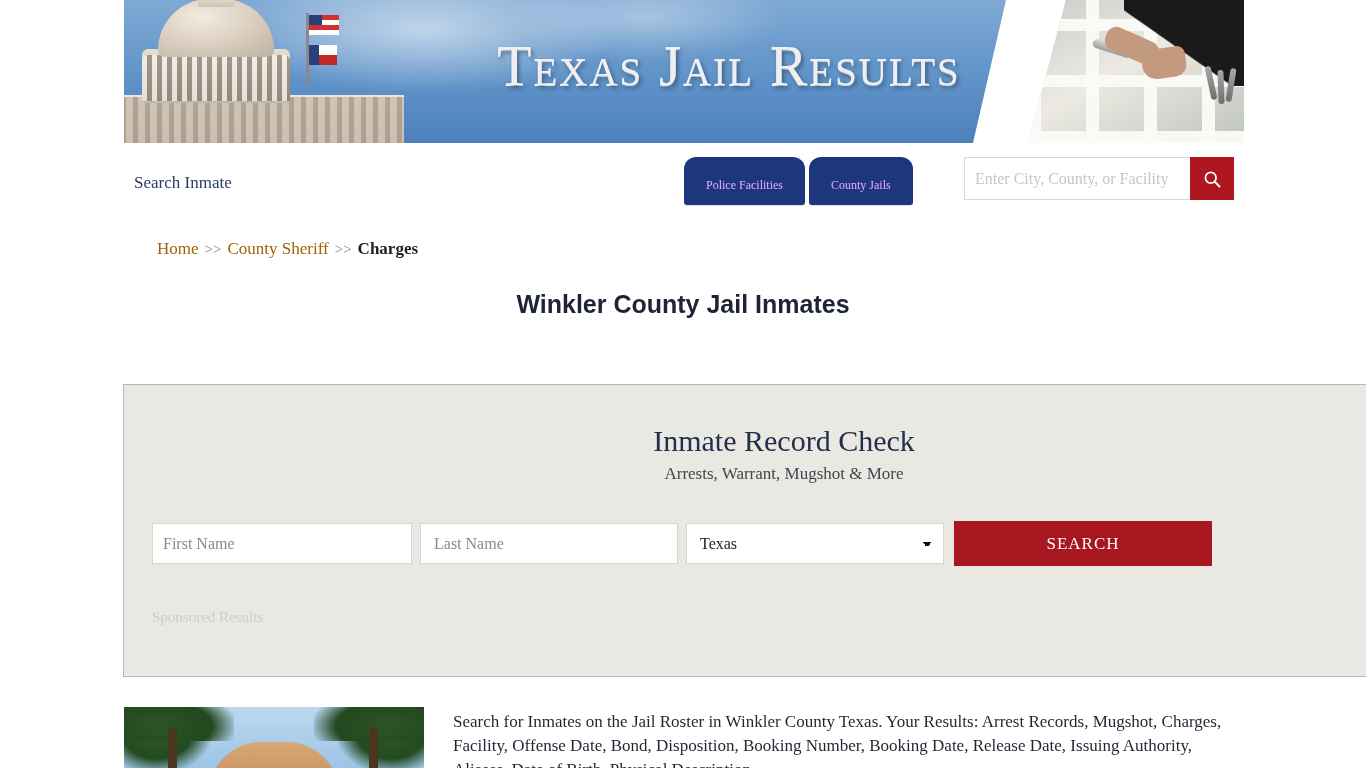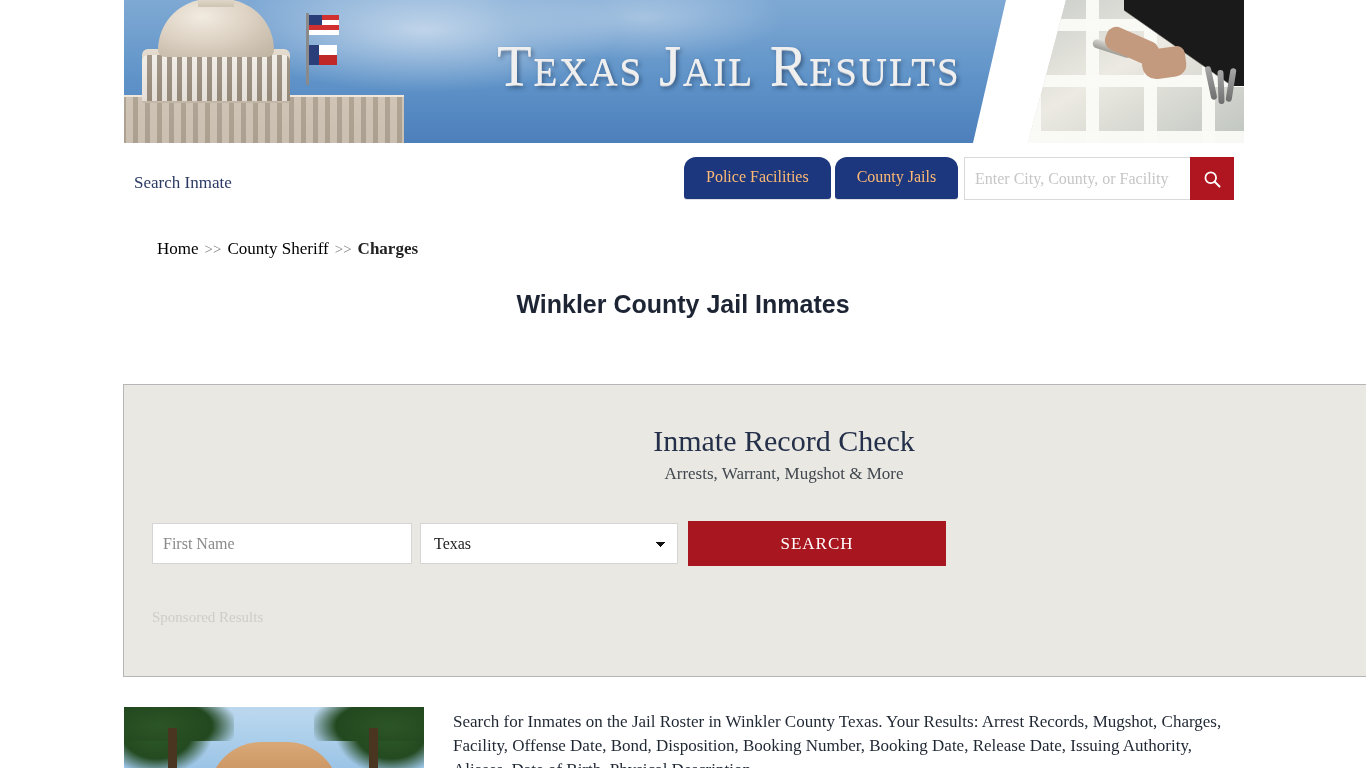--- a/index.html
+++ b/index.html
@@ -121,23 +121,23 @@
   
   .navbar {
     position:absolute; left:124px; top:143px; width:1120px; height:80px;
   }
   .nav-left {
     position:absolute; left:10px; top:30px;
     font-size:17px; color:#2b3a63; font-family:"Liberation Serif",serif;
   }
   .tabs { position:absolute; left:560px; top:14px; display:flex; align-items:flex-end; }
   .tab {
-    background:#1d377e; color:#fdba74;
-    font-size:16px; font-family:"Liberation Serif",serif;
-    padding:11px 22px 13px 22px;
+    background:#1d377e; color:#f0abfc;
+    font-size:12px; font-family:"Liberation Serif",serif;
+    padding:22px 22px 13px 22px;
     border-radius:12px 12px 3px 3px;
     cursor:pointer; line-height:1.1;
     box-shadow: 0 1px 0 rgba(0,0,0,.12);
   }
   .tab + .tab { margin-left:4px; }
 
   .searchbox {
     position:absolute; left:840px; top:14px;
     width:270px; height:43px; display:flex;
   }
@@ -151,21 +151,21 @@
   .search-btn {
     width:44px; height:43px; background:#b01620; border:none; cursor:pointer;
     display:flex; align-items:center; justify-content:center;
   }
 
   
   .breadcrumb {
     position:absolute; left:157px; top:239px;
     font-size:17px; color:#4a4a4a; font-family:"Liberation Serif",serif;
   }
-  .breadcrumb a { color:#000000; text-decoration:none; }
+  .breadcrumb a { color:#a16207; text-decoration:none; }
   .breadcrumb .sep { color:#7d7d7d; margin:0 6px; font-size:15px; }
   .breadcrumb .current { color:#222; font-weight:bold; }
 
   
   .page-title {
     position:absolute; left:0; right:0; top:290px;
     text-align:center; font-size:25px; color:#1d2433;
     font-family:Liberation Sans, sans-serif; font-weight:bold;
   }
 
@@ -305,20 +305,21 @@
   </div>
 
   <div class="page-title">Winkler County Jail Inmates</div>
 
   <div class="panel">
     <div class="panel-title">Inmate Record Check</div>
     <div class="panel-sub">Arrests, Warrant, Mugshot &amp; More</div>
 
     <div class="form-row">
       <input class="fi first" type="text" placeholder="First Name" style="">
+      <input class="fi last" type="text" placeholder="Last Name" style="">
       <select class="fi state">
         <option>Texas</option>
       </select>
       <button class="btn-search">SEARCH</button>
     </div>
 
     <div class="sponsored">Sponsored Results</div>
   </div>
 
   <div class="bottom">

